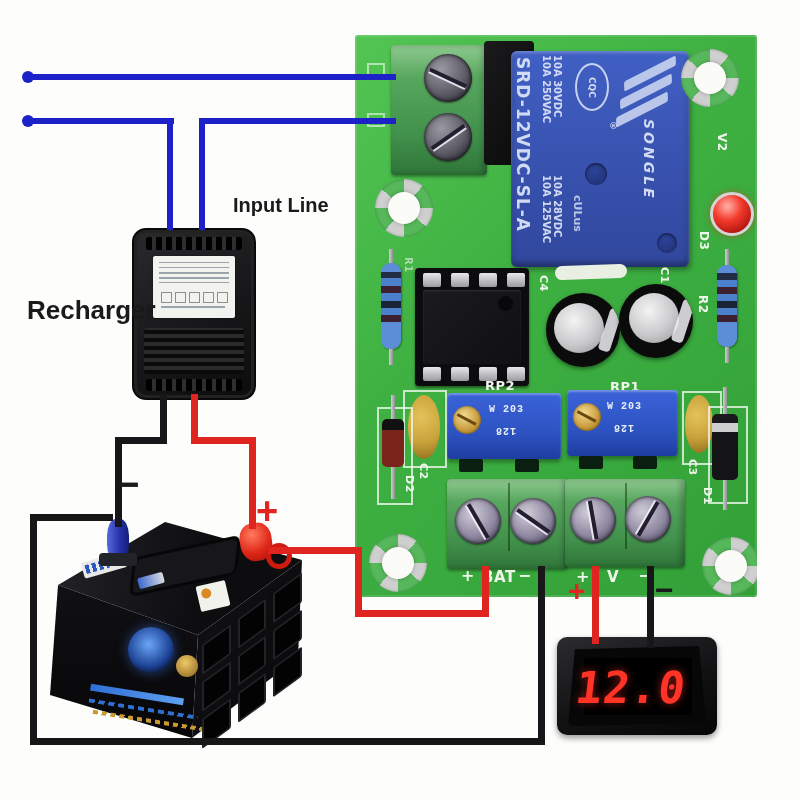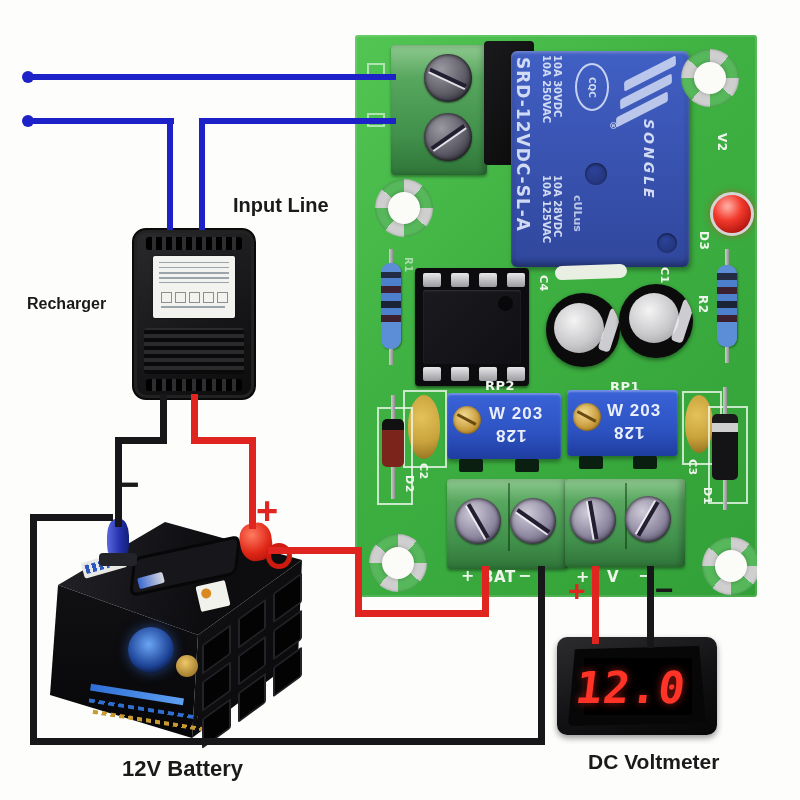--- a/index.html
+++ b/index.html
@@ -66,21 +66,21 @@
   .cap .topf{position:absolute;border-radius:50%;background:radial-gradient(circle at 40% 35%,#f4f4f4,#c9c9cc 55%,#939396);}
   .cap .mark{position:absolute;width:12px;height:60%;background:rgba(240,240,244,.85);right:4px;top:20%;transform:rotate(18deg);border-radius:4px;}
   .ic-socket{position:absolute;background:#0c0c0e;border-radius:4px;box-shadow:0 2px 3px rgba(0,0,0,.5);}
   .ic-pin{position:absolute;width:18px;height:14px;background:linear-gradient(180deg,#e8e8ea,#9a9aa0);border-radius:2px;}
   .ic-body{position:absolute;background:linear-gradient(135deg,#1b1b1f,#101014);border-radius:3px;box-shadow:inset 0 1px 2px rgba(255,255,255,.12);}
   .trimmer{position:absolute;background:linear-gradient(180deg,#3a63d8,#2d53c2 60%,#1f3da0);
            border-radius:4px;box-shadow:inset 0 2px 2px rgba(255,255,255,.3), 0 3px 4px rgba(0,0,0,.35);}
   .tscrew{position:absolute;border-radius:50%;background:radial-gradient(circle at 40% 35%,#f2da90,#c89a3a 60%,#8a6418);
           box-shadow:inset 0 0 3px rgba(0,0,0,.5);}
   .tscrew:after{content:"";position:absolute;left:12%;top:44%;width:76%;height:12%;background:#6a4a10;transform:rotate(28deg);}
-  .trimtext{position:absolute;color:#eaeefb;font-family:Liberation Sans, sans-serif;font-weight:700;font-size:17px;letter-spacing:1px;}
+  .trimtext{position:absolute;color:#eaeefb;font-family:Liberation Mono, monospace;font-weight:700;font-size:10px;letter-spacing:1px;}
   .foot{position:absolute;background:#0a1f10;border-radius:2px;}
   .outline{position:absolute;border:2px solid rgba(238,246,236,.8);}
   .ycap{position:absolute;border-radius:50%;background:radial-gradient(circle at 42% 35%,#e4c25a,#c9a23c 55%,#8f6d1c);}
   .led{position:absolute;border-radius:50%;background:radial-gradient(circle at 38% 30%,#ffa49a 5%,#f23a2c 40%,#a80f0a 85%);
        border:3px solid #d4d4d4;box-shadow:0 0 6px rgba(240,40,30,.5);}
   .diode-red{position:absolute;border-radius:5px;background:linear-gradient(180deg,#111 0 22%,#7a241c 22% 100%);}
   .diode-blk{position:absolute;border-radius:5px;background:linear-gradient(180deg,#1a1a1c 0 14%,#cfcfcf 14% 28%,#141416 28% 100%);}
 
   
   .battery{position:absolute;z-index:2;}
@@ -106,21 +106,21 @@
 
   <div class="dot" style="left:22px;top:71px;"></div>
   <div class="dot" style="left:22px;top:115px;"></div>
   <div class="wire blue" style="left:28px;top:74px;width:368px;height:6px;"></div>
   <div class="wire blue" style="left:28px;top:118px;width:146px;height:6px;"></div>
   <div class="wire blue" style="left:167px;top:118px;width:6px;height:112px;"></div>
   <div class="wire blue" style="left:199px;top:118px;width:197px;height:6px;"></div>
   <div class="wire blue" style="left:199px;top:118px;width:6px;height:112px;"></div>
 
   <span class="lbl" style="left:233px;top:194px;font-size:20px;">Input Line</span>
-  <span class="lbl" style="left:27px;top:295px;font-size:16px;">Recharger</span>
+  <span class="lbl" style="left:27px;top:295px;font-size:26px;">Recharger</span>
 
   <div class="adapter" style="left:132px;top:228px;width:120px;height:168px;">
     <div class="vent" style="left:12px;top:7px;width:96px;height:13px;background:repeating-linear-gradient(90deg,#000 0 6px,#2e2e30 6px 10px);"></div>
     <div class="adapter-label" style="left:19px;top:26px;width:82px;height:62px;">
       <div class="fineprint" style="left:6px;top:6px;width:70px;height:24px;"></div>
       <div class="certrow" style="left:8px;top:36px;">
           <span></span>
           <span></span>
           <span></span>
           <span></span>
@@ -352,16 +352,14 @@
   <span class="lbl red" style="left:568px;top:574px;font-size:30px;">+</span>
   <span class="lbl" style="left:655px;top:572px;font-size:32px;">−</span>
 
   <div class="meter" style="left:557px;top:637px;width:160px;height:98px;">
     <div class="bezel" style="left:11px;top:9px;width:138px;height:80px;"></div>
     <div class="display" style="left:27px;top:21px;width:108px;height:57px;">
       <span class="reading">12.0</span>
     </div>
   </div>
 
-  <span class="lbl" style="left:122px;top:756px;font-size:22px;">12V Battery</span>
-  <span class="lbl" style="left:588px;top:750px;font-size:21px;">DC Voltmeter</span>
 
 </div>
 
 </body></html>

